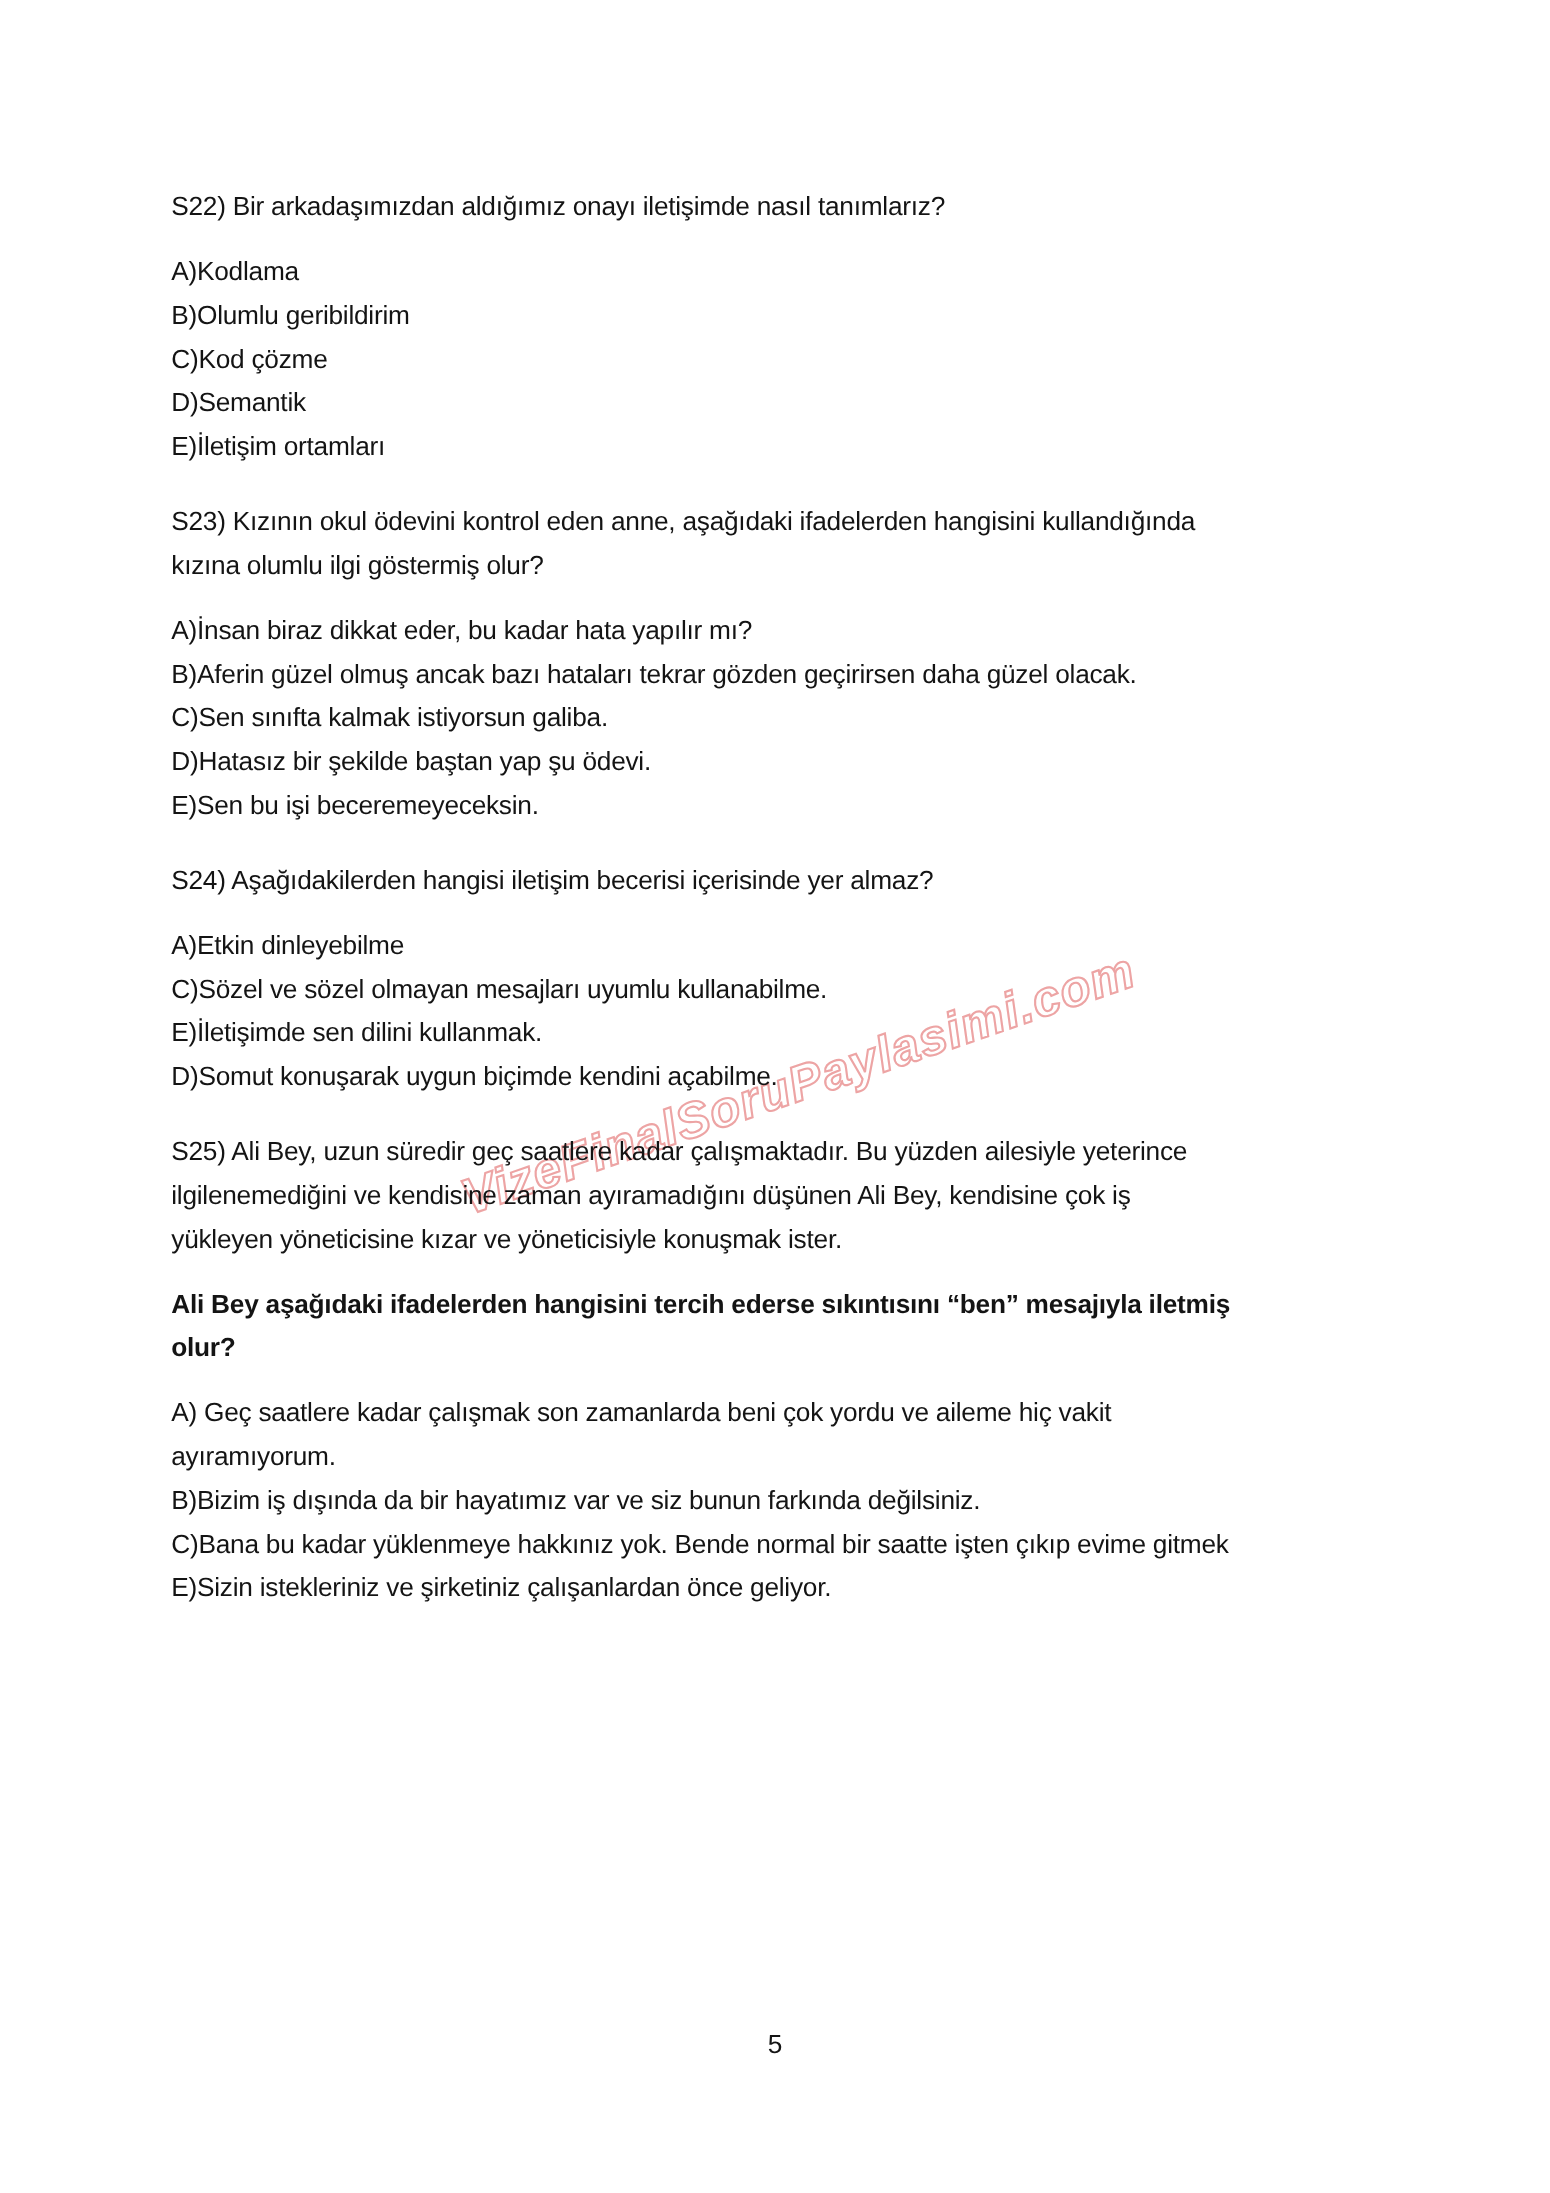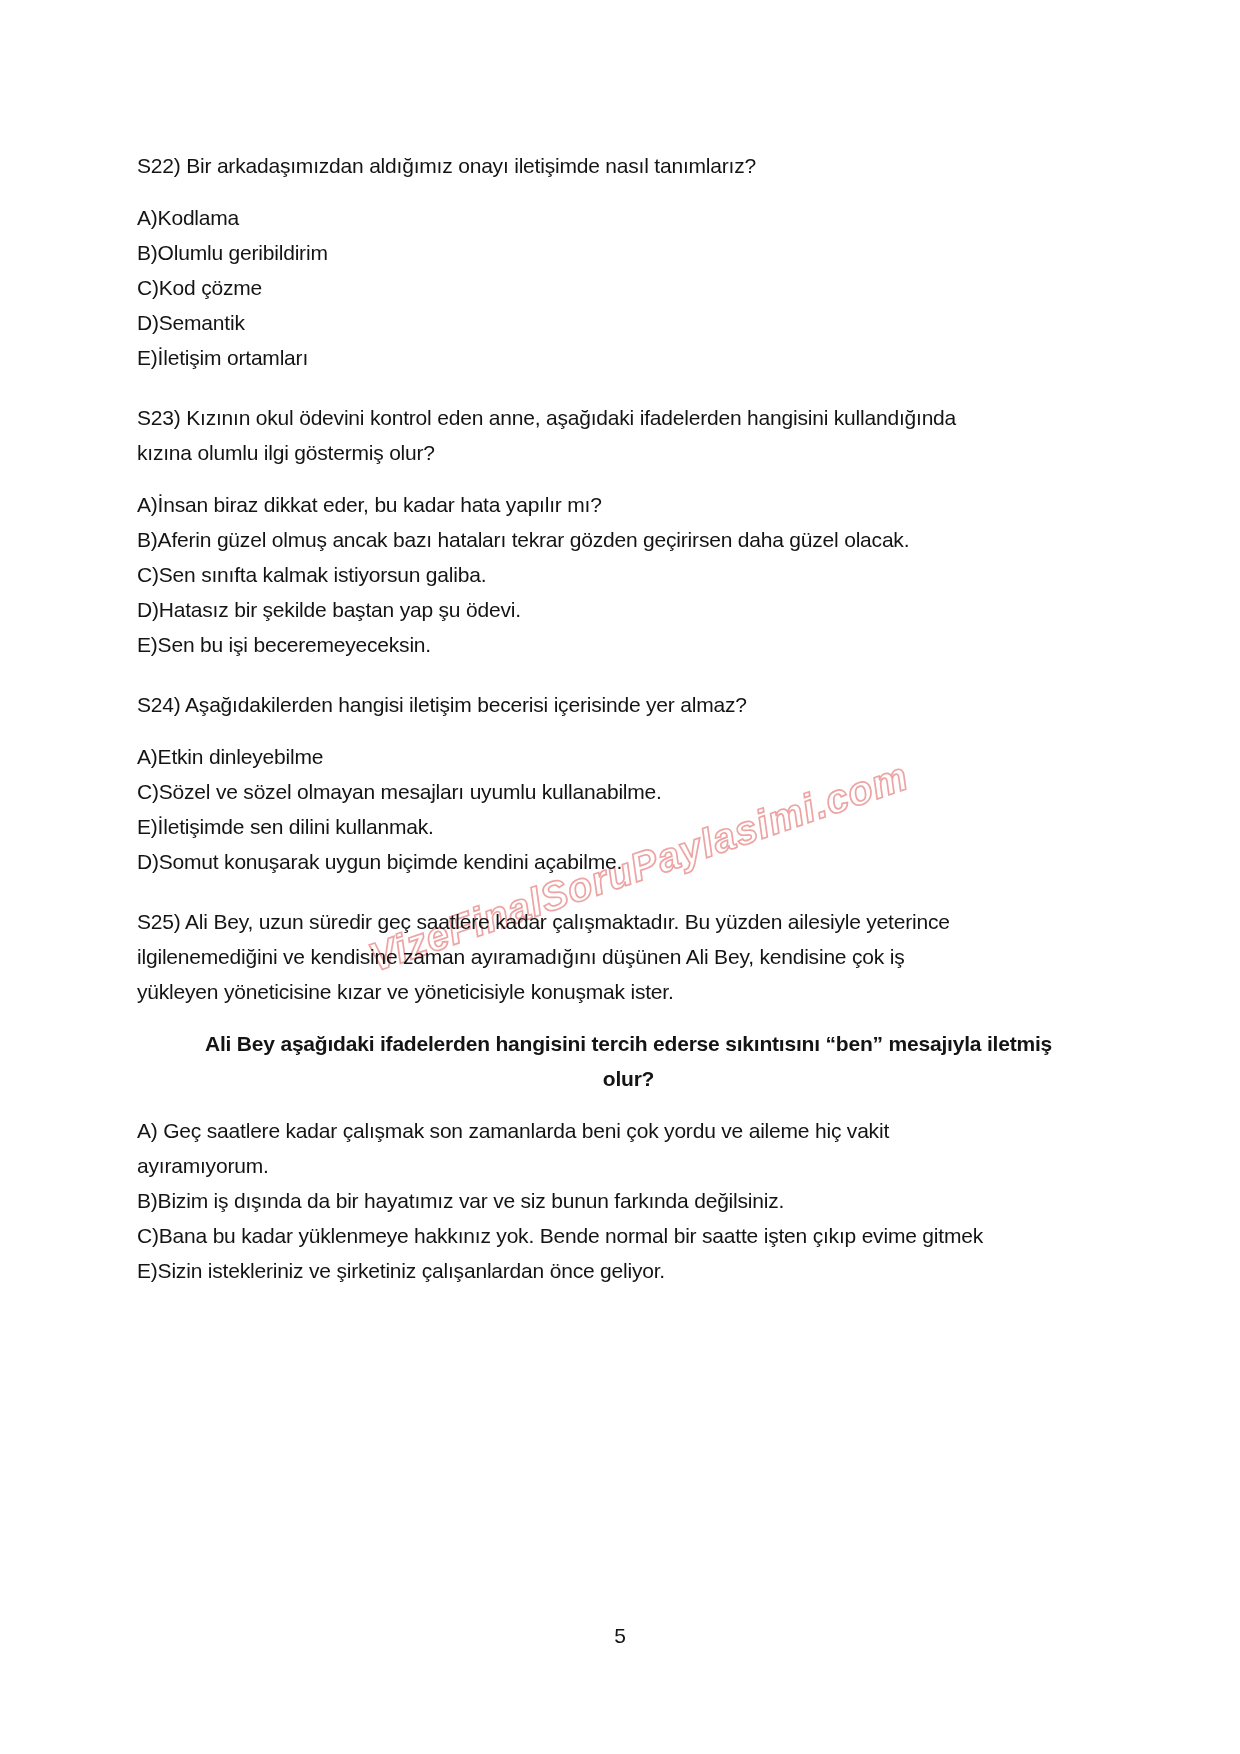--- a/index.html
+++ b/index.html
@@ -28,21 +28,20 @@
   }
   .q-heading {
     font-weight: normal;
     white-space: pre-line;
     margin: 0 0 17px 0;
   }
   .q-sub {
     font-weight: bold;
     white-space: pre-line;
     margin: 0 0 17px 0;
-    text-align: center;
   }
   .q-options {
     margin: 0 0 25px 0;
   }
   .option-line {
     white-space: pre-line;
   }
   .watermark {
     position: absolute;
     left: 340px;

